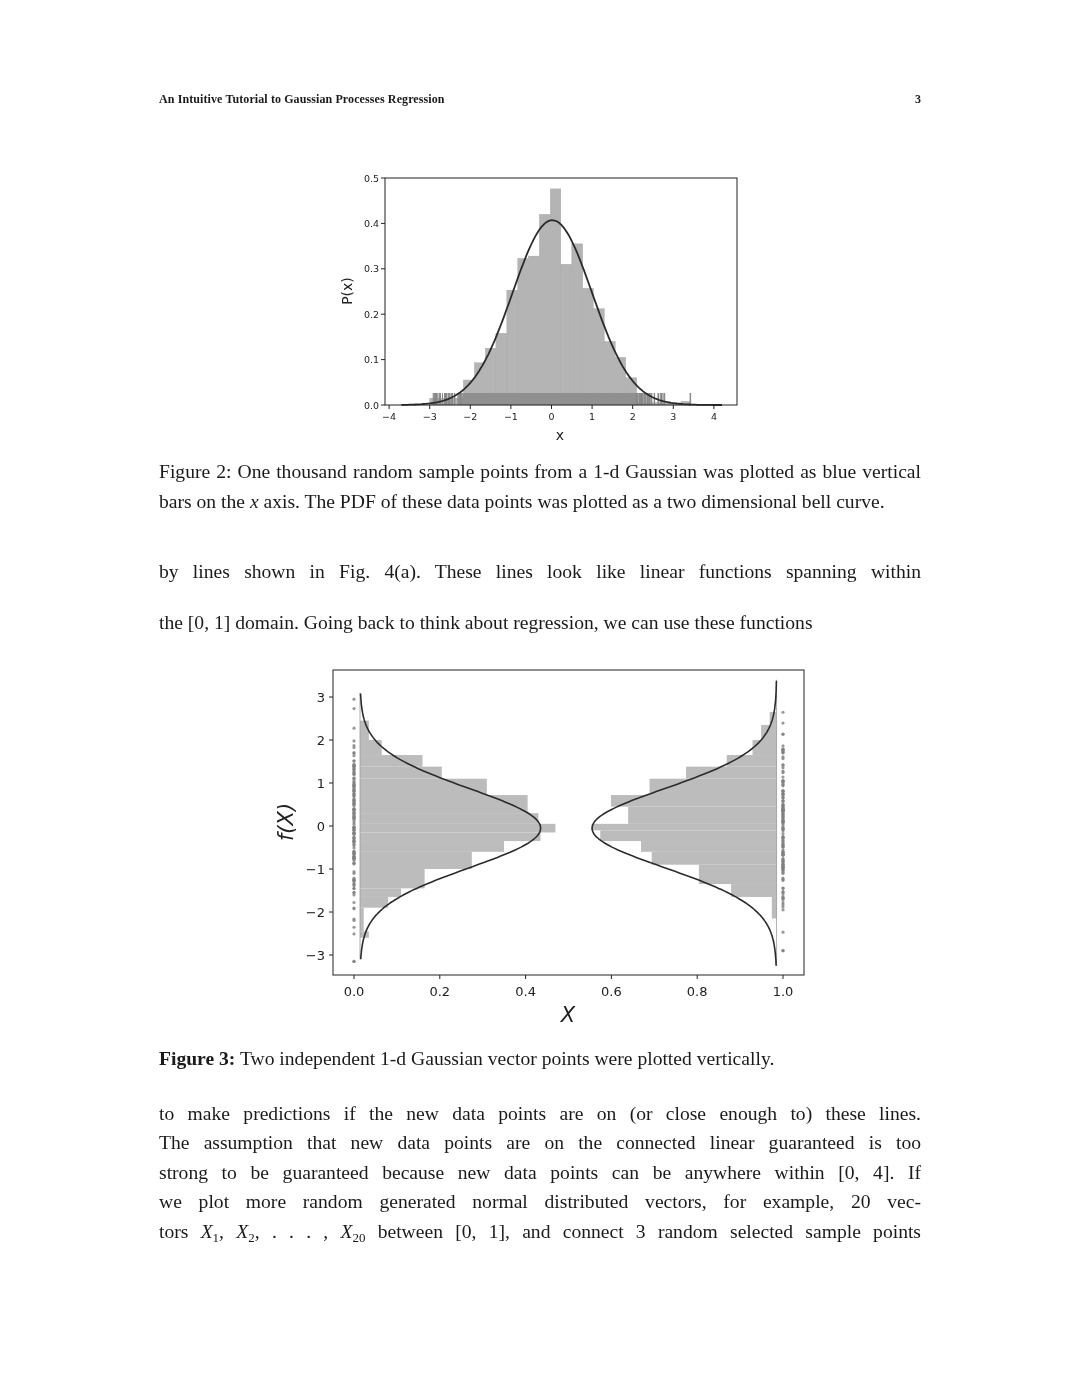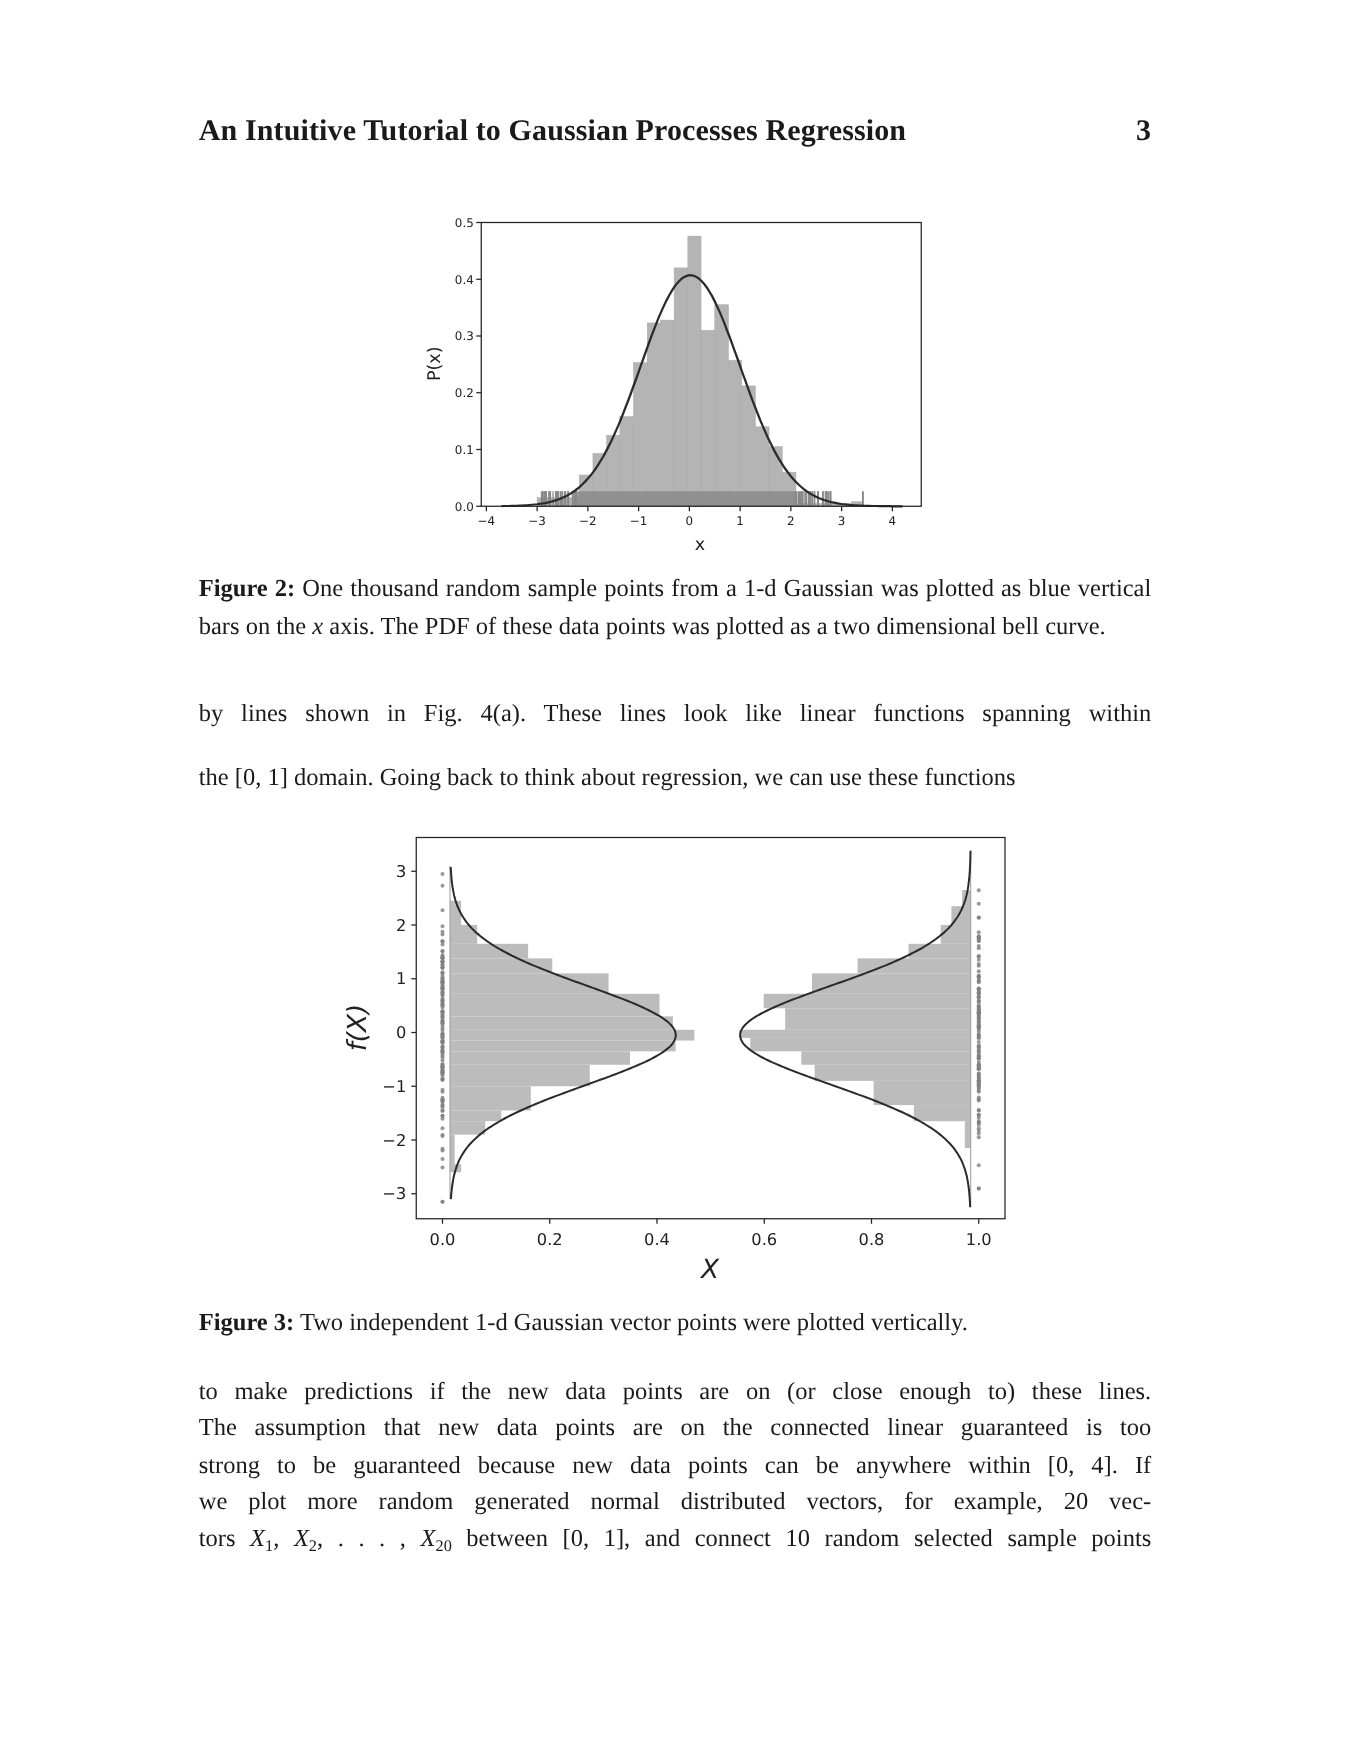--- a/index.html
+++ b/index.html
@@ -1,21 +1,21 @@
 <!DOCTYPE html>
 <html><head>
 <meta charset="utf-8">
 <style>
   html, body { margin:0; padding:0; background:#ffffff; }
   body { width:1080px; height:1397px; position:relative; overflow:hidden; font-family:"Liberation Serif", "DejaVu Serif", serif; color:#1a1a1a; }
-  .running-head { position:absolute; left:159px; top:92px; width:762px; font-size:24px; font-weight:bold; display:flex; justify-content:space-between; letter-spacing:0.1px;text-align:right; }
+  .running-head { position:absolute; left:159px; top:92px; width:762px; font-size:12px; font-weight:bold; display:flex; justify-content:space-between; letter-spacing:0.1px;text-align:right; }
   .para { position:absolute; left:159px; width:762px; font-size:19.6px; line-height:29.5px; text-align:justify; text-align-last:justify; }
   .para.last { text-align-last:left; }
   .caption { position:absolute; left:159px; width:762px; font-size:19.6px; line-height:29.5px; text-align:justify; }
-  .caption b { font-weight:bold; }
+  .caption b { font-weight:normal; }
   .caption3 { position:absolute; left:159px; width:762px; top:1044px; font-size:19.6px; line-height:29.5px; text-align:left; }
   svg { position:absolute; left:0; top:0; }
   .tick { font-family:"DejaVu Sans", sans-serif; fill:#222; }
   sub { font-size:13px; vertical-align:-4px; line-height:0; }
   i { font-style:italic; }
 </style>
 </head>
 <body>
 
 <div class="running-head">
@@ -521,13 +521,13 @@
 
 <div class="caption3">
   <b>Figure 3:</b>
   <span>Two independent 1-d Gaussian vector points were plotted vertically.</span>
 </div>
 
 <div class="para" style="top:1099px;">to make predictions if the new data points are on (or close enough to) these lines.</div>
 <div class="para" style="top:1128px;">The assumption that new data points are on the connected linear guaranteed is too</div>
 <div class="para" style="top:1158px;">strong to be guaranteed because new data points can be anywhere within [0, 4]. If</div>
 <div class="para" style="top:1187px;">we plot more random generated normal distributed vectors, for example, 20 vec-</div>
-<div class="para" style="top:1217px;"><span>tors </span><i>X</i><sub>1</sub><span>, </span><i>X</i><sub>2</sub><span>, . . . , </span><i>X</i><sub>20</sub><span> between [0, 1], and connect 10 random selected sample points</span></div>
+<div class="para" style="top:1217px;"><span>tors </span><i>X</i><sub>1</sub><span>, </span><i>X</i><sub>2</sub><span>, . . . , </span><i>X</i><sub>20</sub><span> between [0, 1], and connect 3 random selected sample points</span></div>
 
 </body></html>

